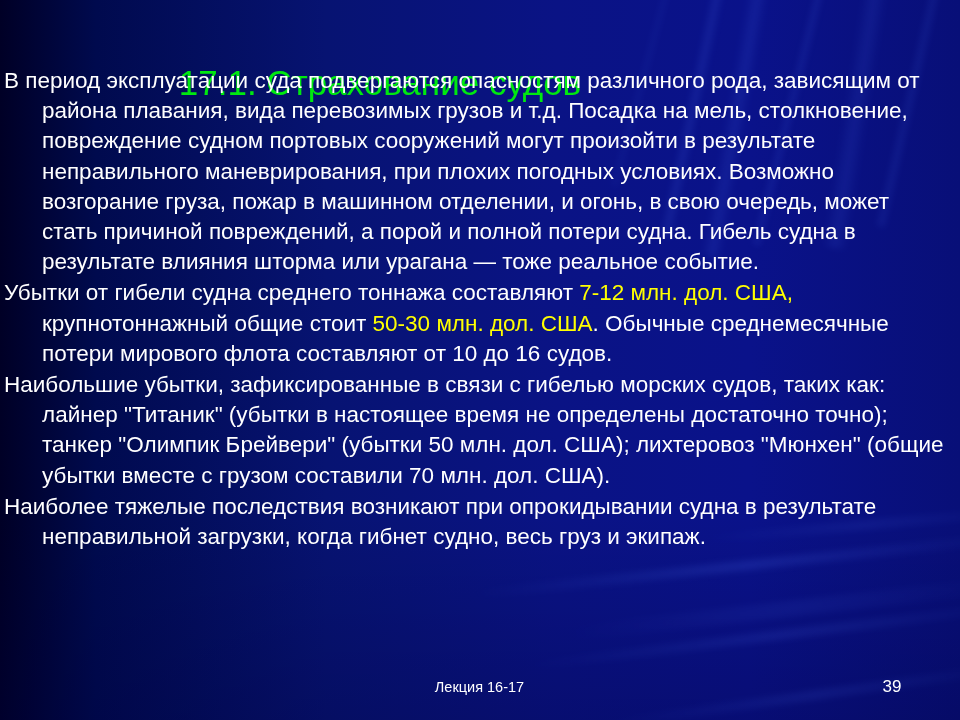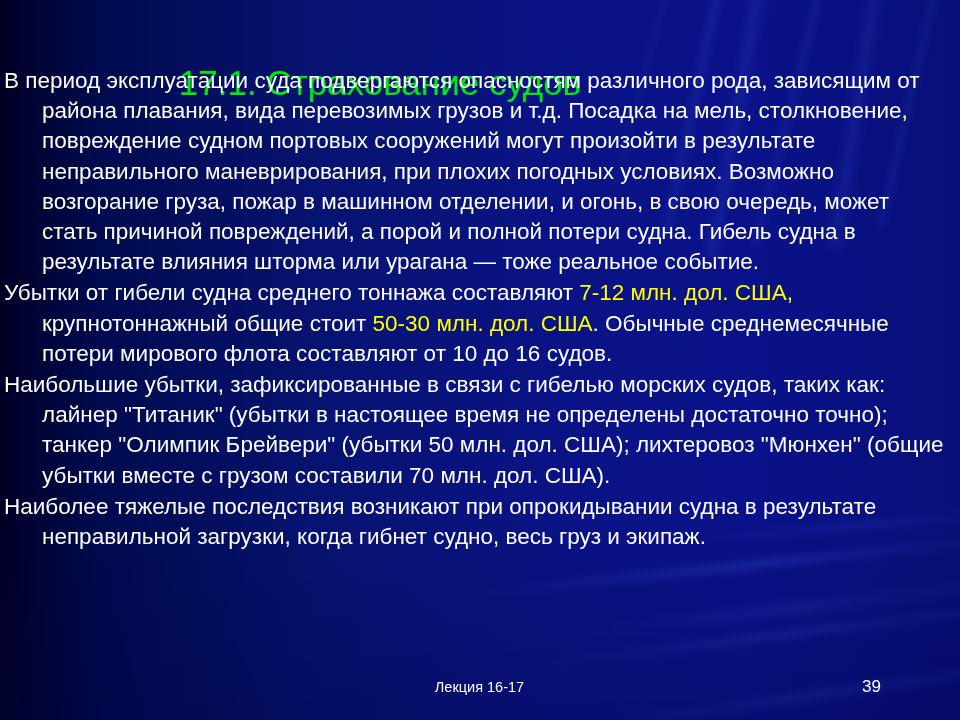--- a/index.html
+++ b/index.html
@@ -97,21 +97,21 @@
     color: #ffffff;
     font-size: 14.5px;
     line-height: 18px;
     margin-left: 40px;
   }
   #page-number {
     position: absolute;
     left: 862px;
     top: 677px;
     width: 60px;
-    text-align: left;
+    text-align: center;
     color: #ffffff;
     font-size: 17px;
     line-height: 20px;
   }
 </style>
 </head>
 <body>
 
 <div id="slide">
 

